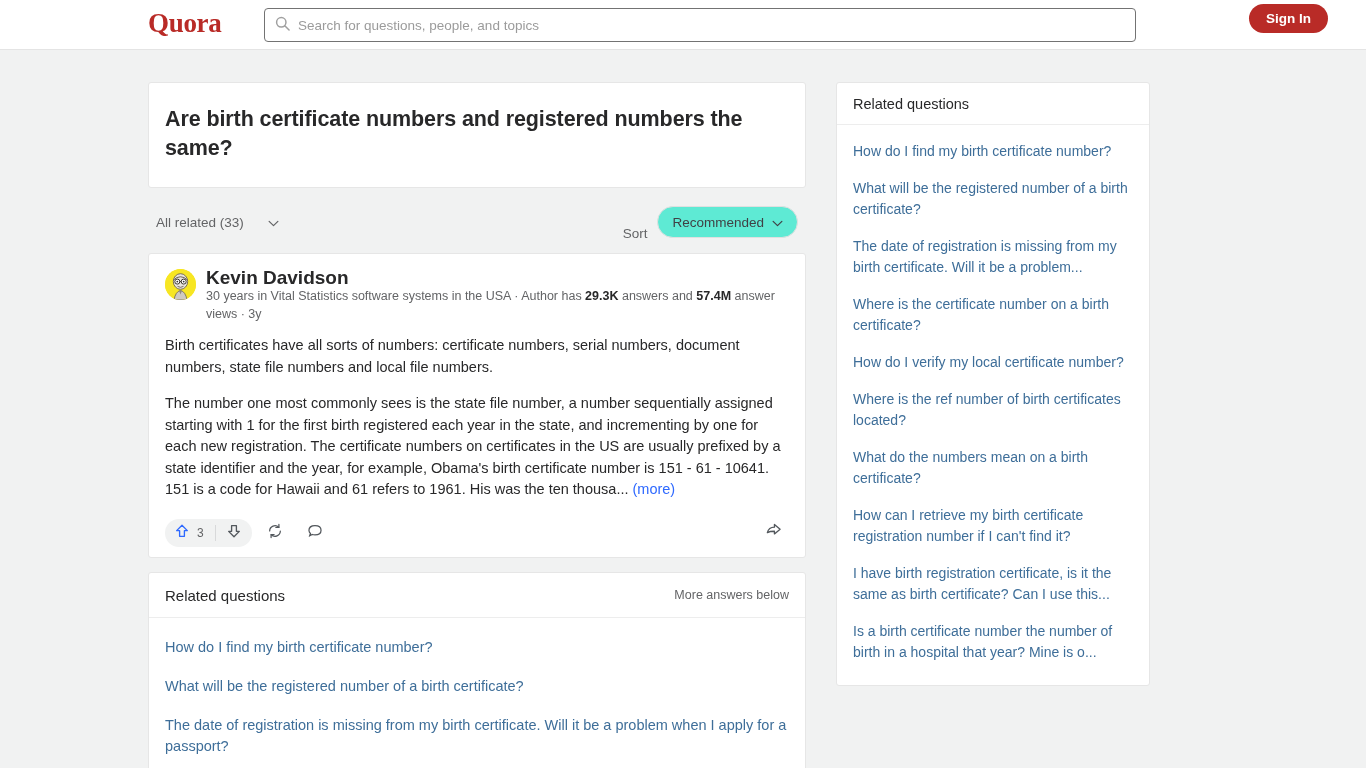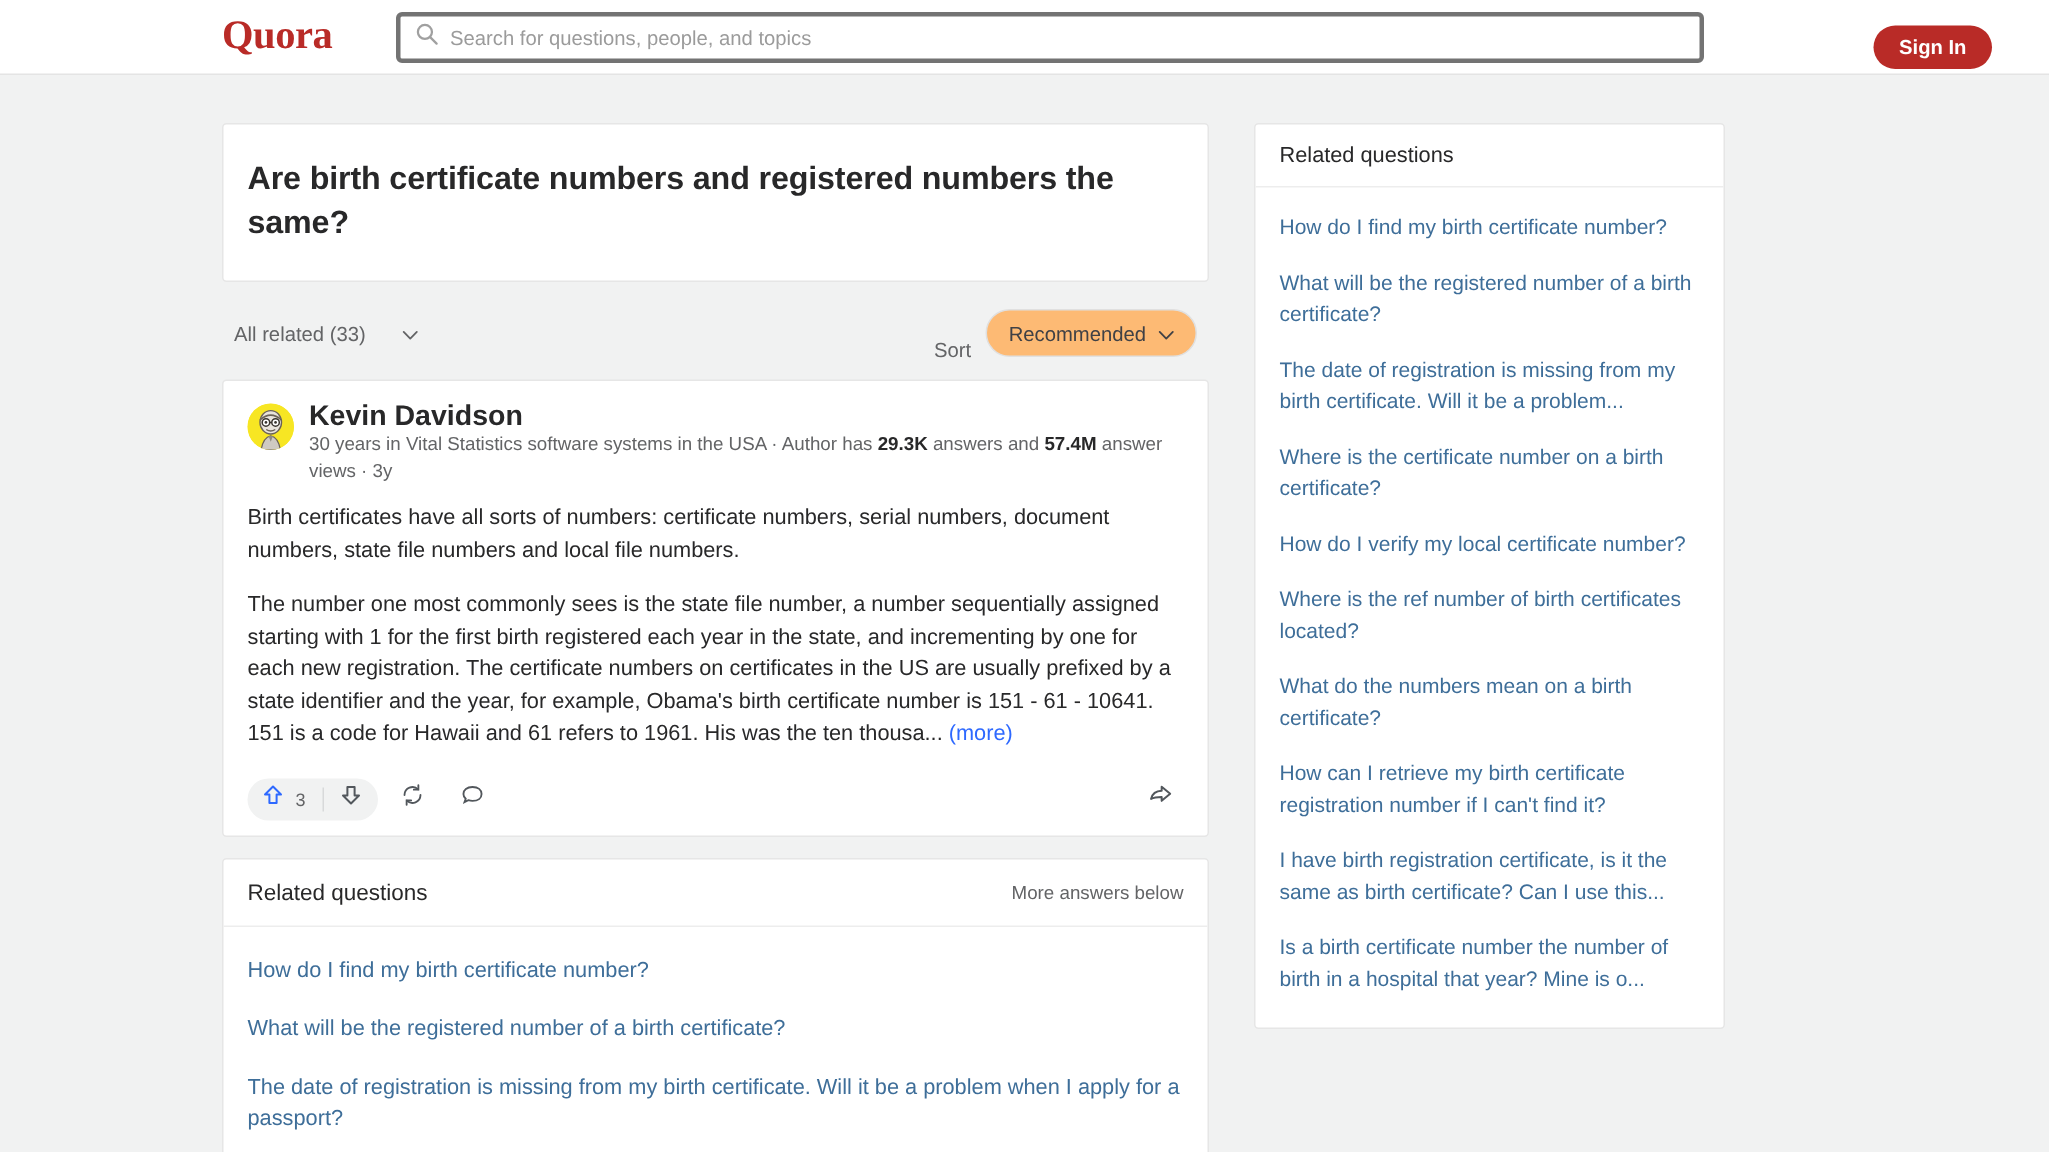--- a/index.html
+++ b/index.html
@@ -22,35 +22,35 @@
   .logo {
     position: absolute; left: 148px; top: 8px;
     font-family: "Liberation Serif", serif;
     font-size: 27px; font-weight: bold;
     color: #b92b27; letter-spacing: -0.3px;
   }
   .searchbar {
     position: absolute; left: 264px; top: 8px;
     width: 872px; height: 34px;
     background: #fff;
-    border: 3px solid #737373;
+    border: 1px solid #737373;
     border-radius: 4px;
     display: flex; align-items: center;
     padding-left: 10px;
   }
   .search-icon { width: 15px; height: 15px; flex: 0 0 auto; margin-right: 8px; }
   .search-input {
     border: none; outline: none; background: transparent;
     font-family: "Liberation Sans", sans-serif;
     font-size: 13.5px; color: #282829;
     width: 100%; height: 100%;
   }
   .search-input::placeholder { color: #9b9b9b; }
   .signin-btn {
-    position: absolute; right: 38px; top: 17px;
+    position: absolute; right: 38px; top: 4px;
     background: #b92b27; color: #fff;
     border: none; border-radius: 20px;
     height: 29px; padding: 0 17px;
     font-size: 13.5px; font-weight: bold;
     font-family: "Liberation Sans", sans-serif;
     cursor: pointer;
   }
 
   
   .main-col {
@@ -80,21 +80,21 @@
     height: 34px; margin-top: 17px; padding: 0 8px 0 8px;
   }
   .all-related {
     display: flex; align-items: center; gap: 24px;
     font-size: 13.5px; color: #636466; cursor: pointer;
   }
   .sort-group { display: flex; align-items: center; gap: 10px; }
   .sort-label { font-size: 13.5px; color: #636466; margin-top: 22px; }
   .sort-pill {
     display: flex; align-items: center; gap: 8px;
-    background: #fdba74; border: 1px solid #e0e0e0;
+    background: #5eead4; border: 1px solid #e0e0e0;
     border-radius: 18px; height: 32px; padding: 8px 14px;
     font-size: 13.5px; color: #404145; cursor: pointer;
   }
   .chev { width: 11px; height: 7px; flex: 0 0 auto; }
 
   
   .answer-card { margin-top: 14px; padding: 14px 16px 6px 16px; }
   .author-row { display: flex; gap: 10px; }
   .avatar {
     width: 31px; height: 31px; border-radius: 50%;

